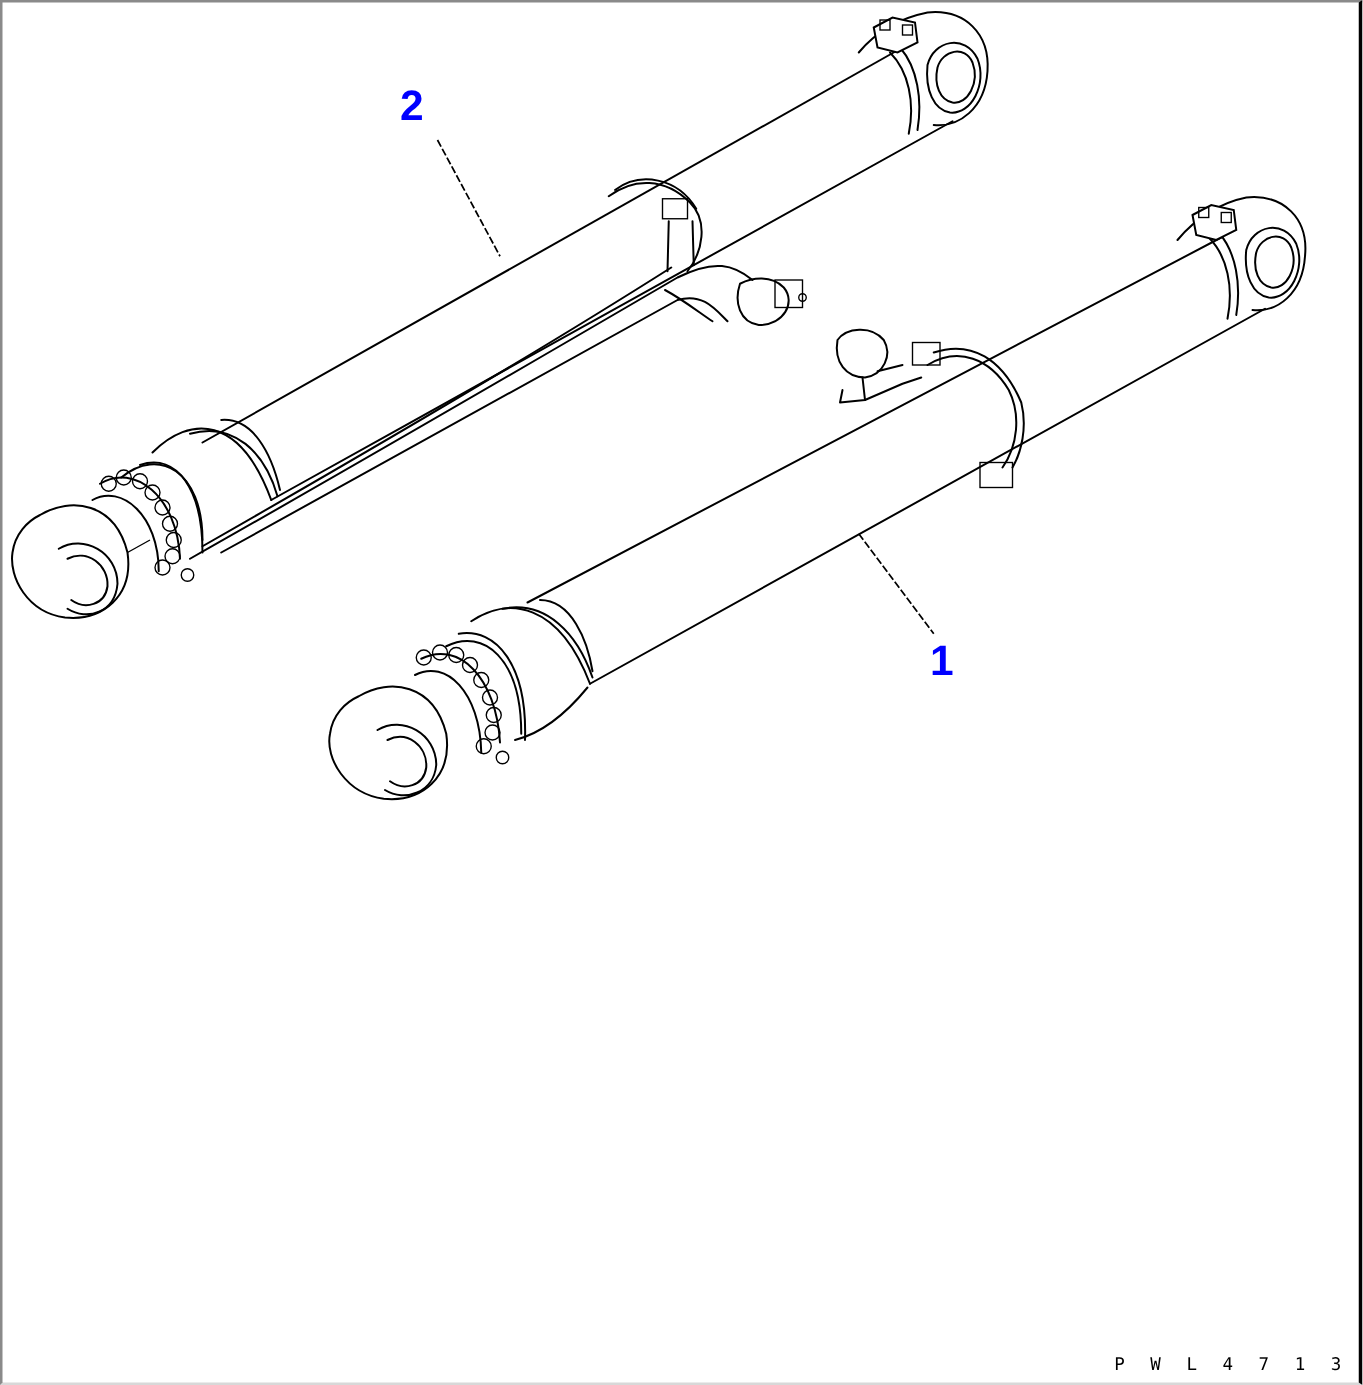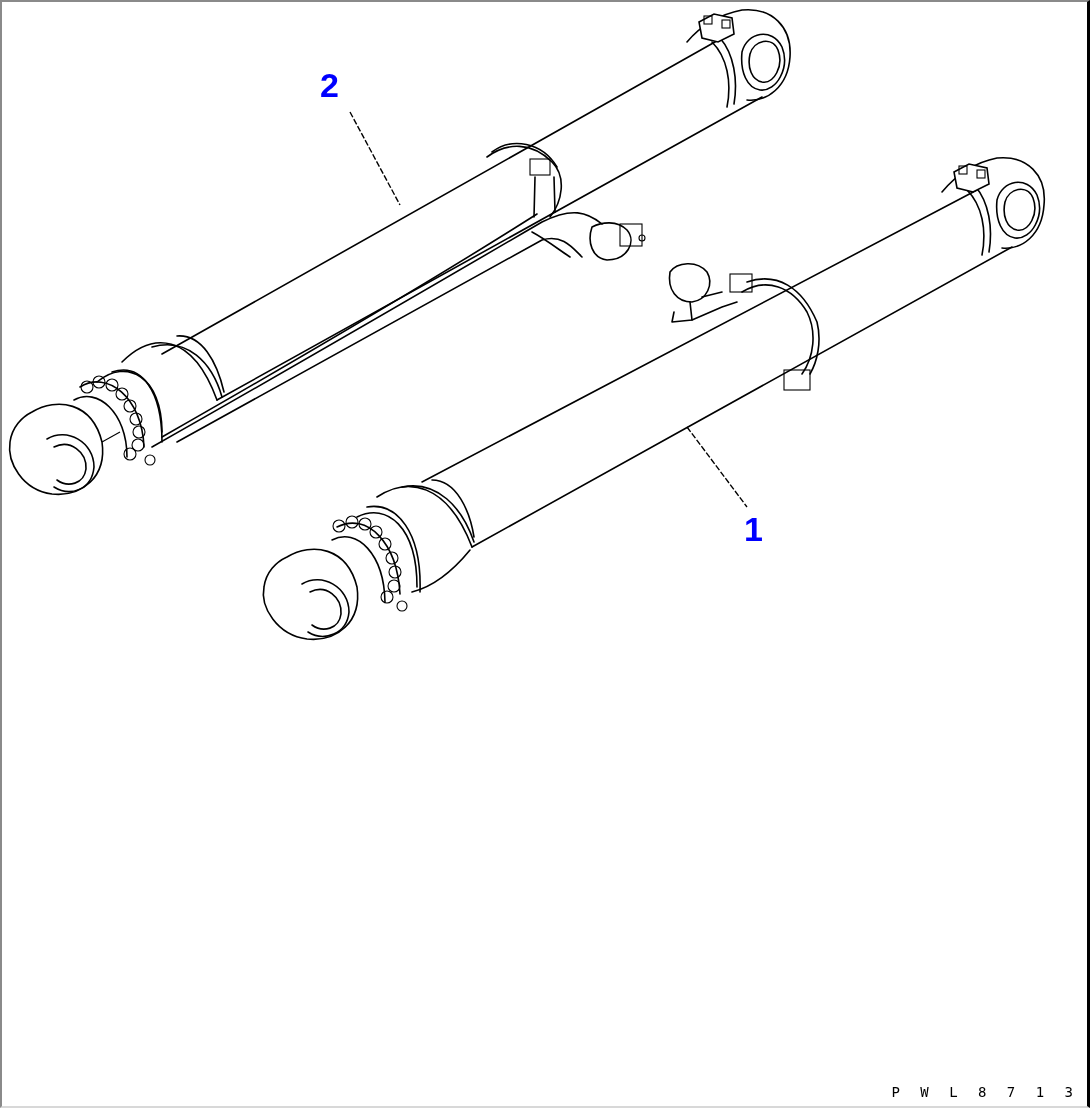--- a/index.html
+++ b/index.html
@@ -153,14 +153,14 @@
       </g>
     </g>
 
     <path class="ln-dash" d="M348 110 L 398 203"></path>
     <path class="ln-dash" d="M685 425 L 745 505"></path>
   </svg>
 
   <div class="callout" style="left:318px; top:66px; color:#0000ff;">2</div>
   <div class="callout" style="left:742px; top:510px; color:#0000ff;">1</div>
 
-  <div class="figcode">P W L 8 7 1 3</div>
+  <div class="figcode">P W L 4 7 1 3</div>
 </div>
 
 </body></html>

